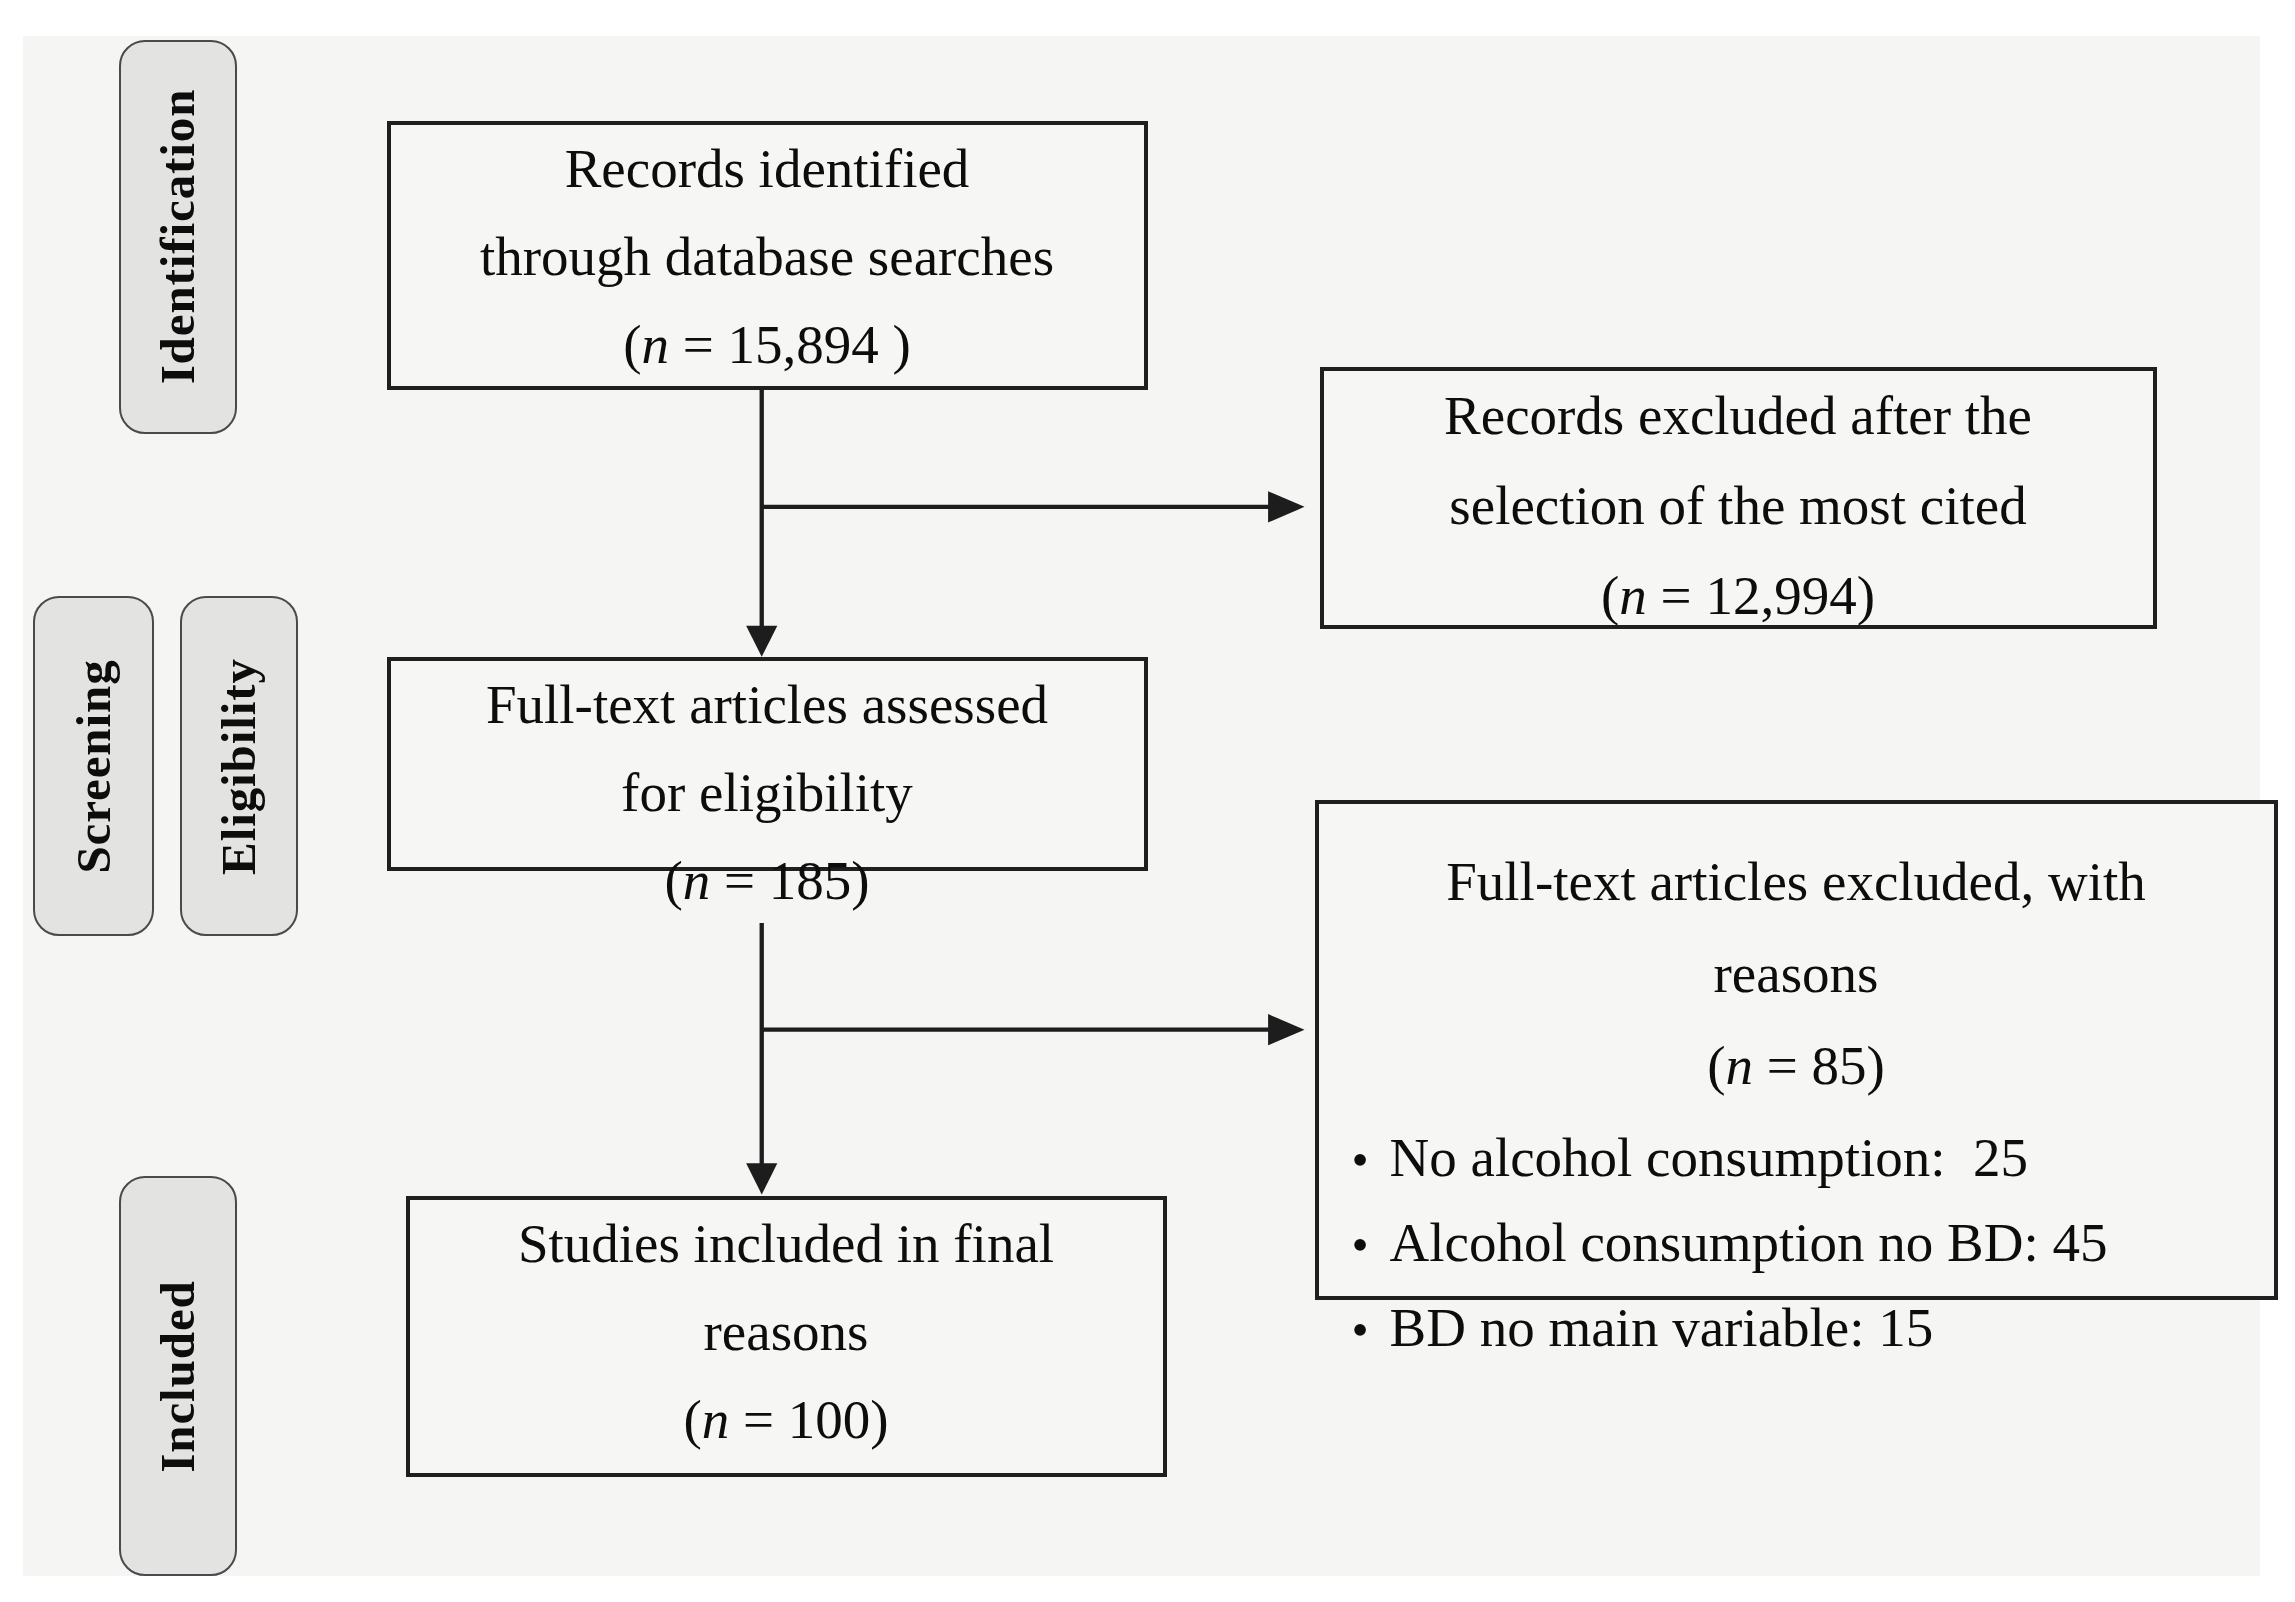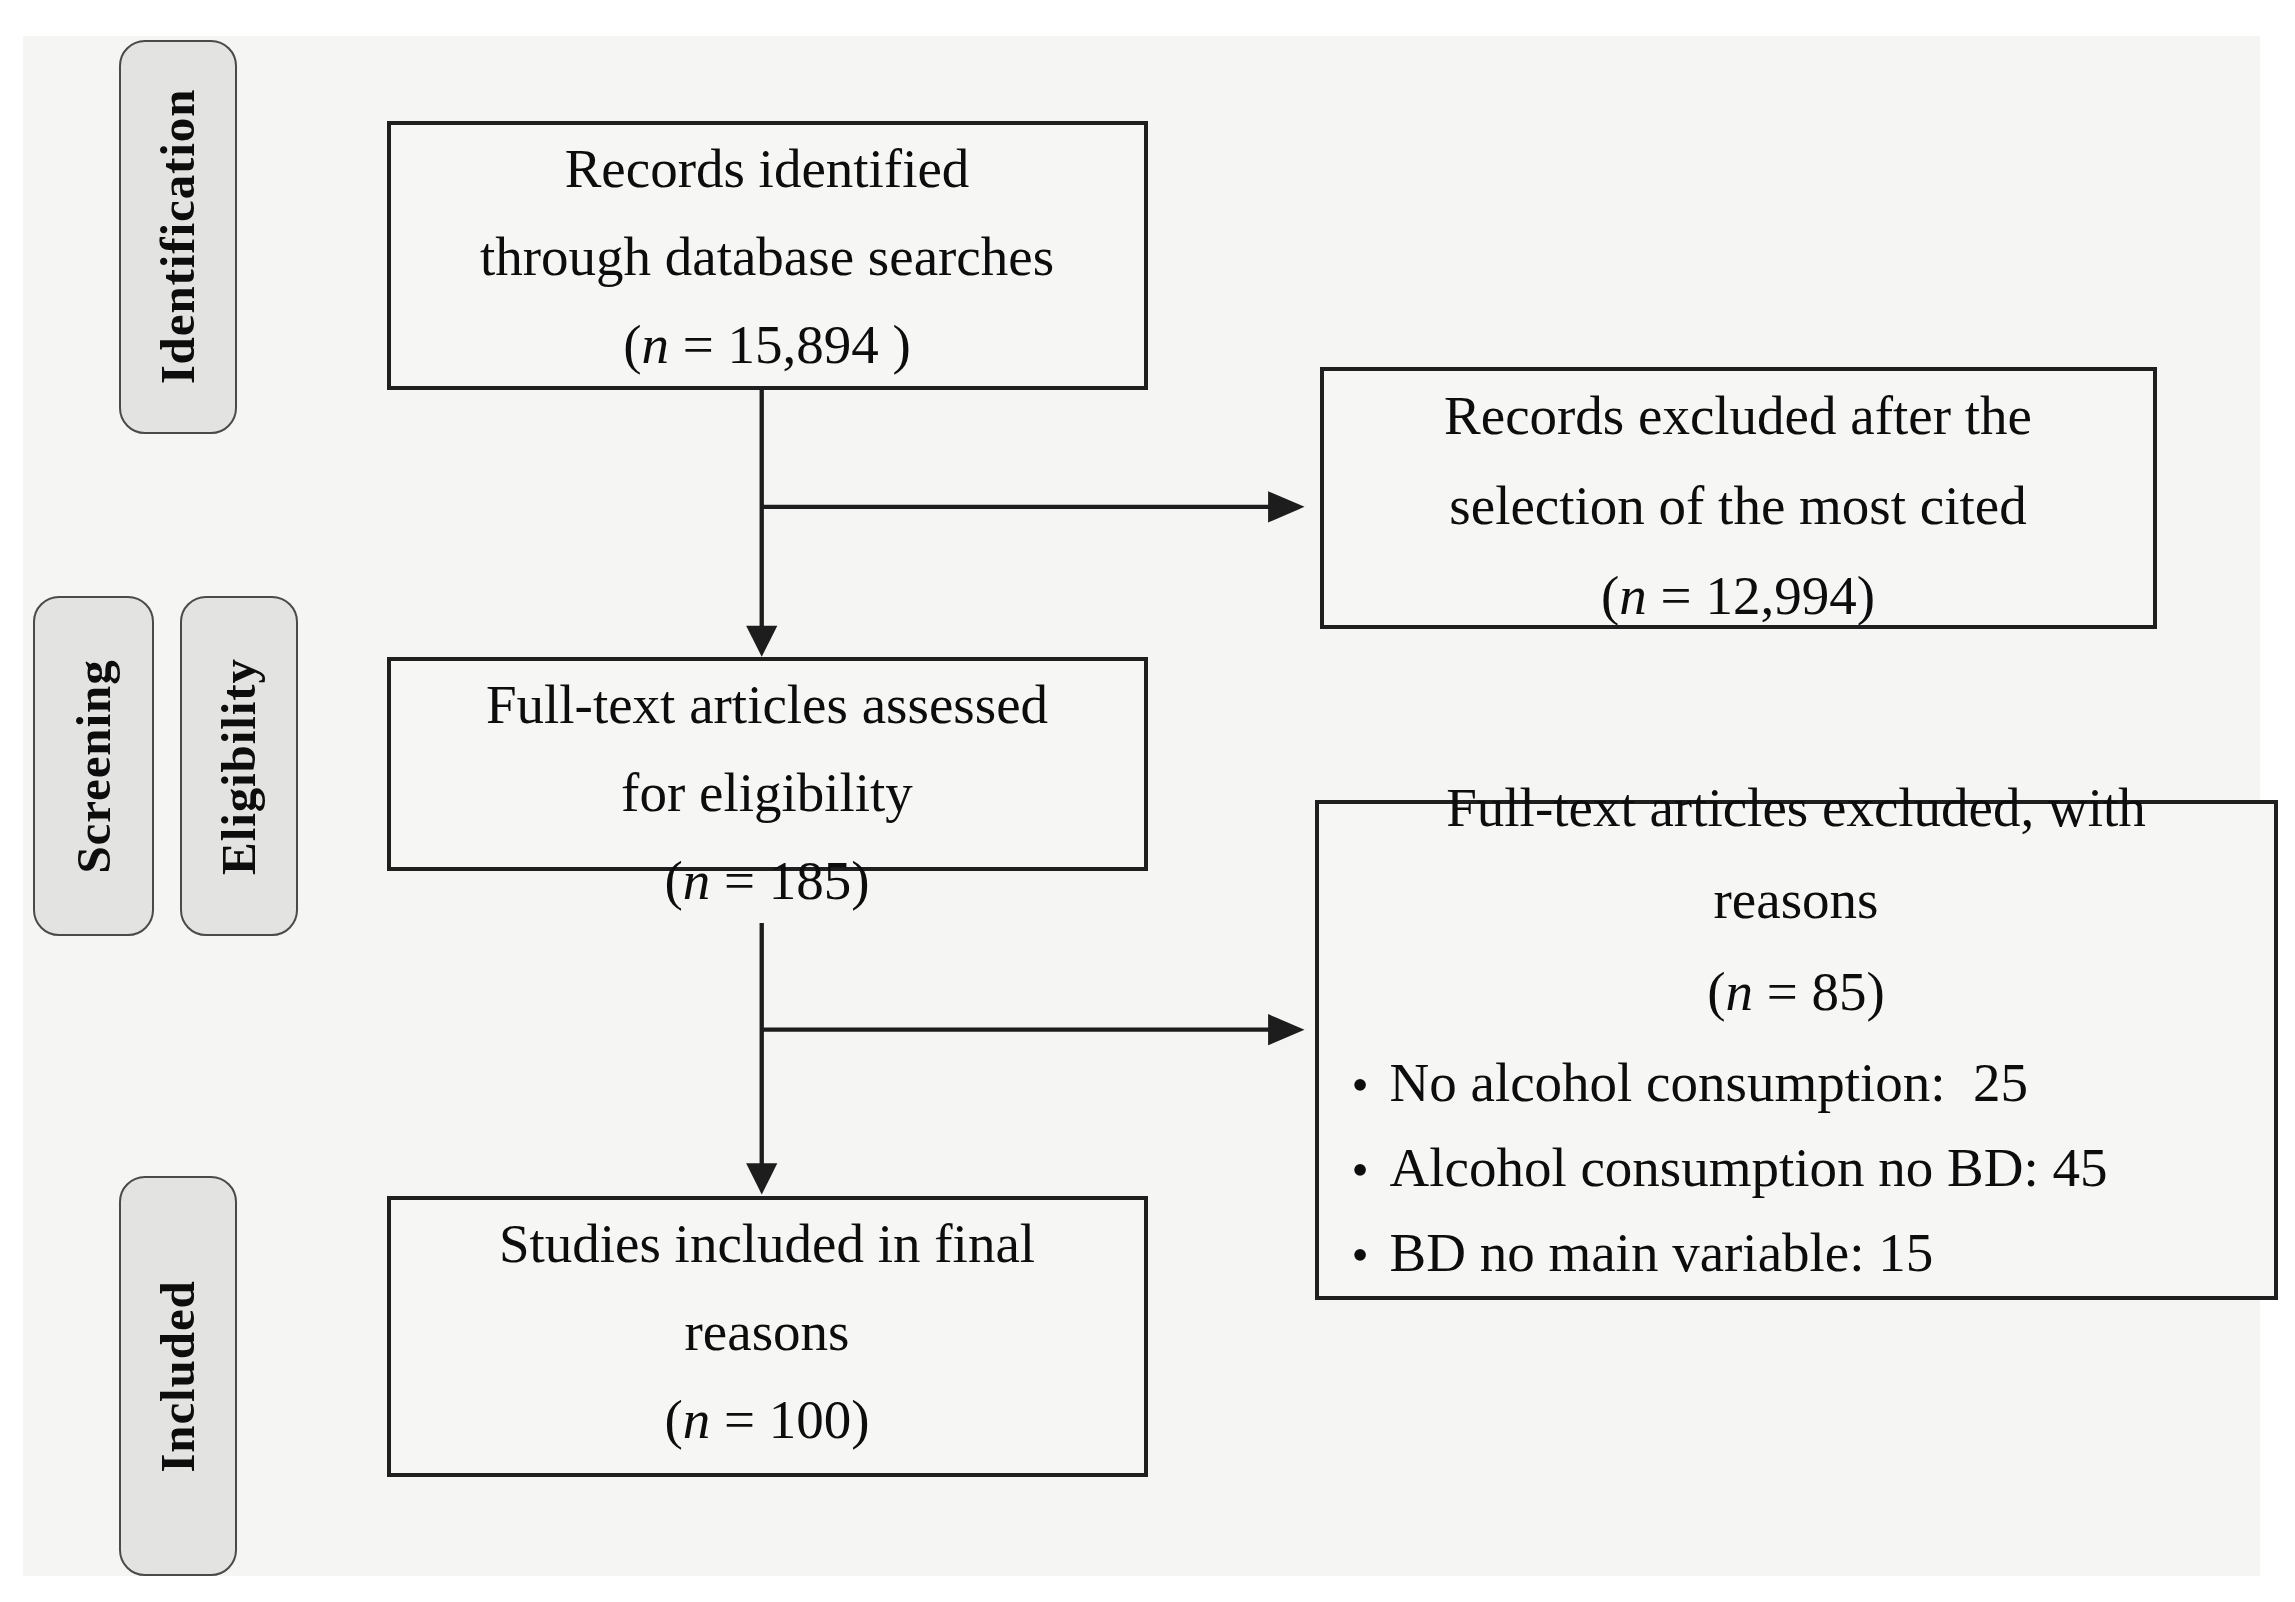--- a/index.html
+++ b/index.html
@@ -54,26 +54,26 @@
     box-sizing:border-box;
     display:flex;flex-direction:column;justify-content:flex-start;
     text-align:center;
     font-size:55px;
     line-height:88px;
   }
   .flow-box .t{white-space:pre-wrap;}
   .flow-box .nvar{font-style:italic;}
   #box-records-identified{left:364px;top:85px;width:761px;height:269px;}
   #box-fulltext-assessed{left:364px;top:621px;width:761px;height:214px;}
-  #box-studies-included{left:364px;top:1160px;width:761px;height:281px;}
+  #box-studies-included{left:383px;top:1160px;width:761px;height:281px;}
   #box-records-excluded{left:1297px;top:331px;width:837px;height:262px;line-height:90px;}
   #box-fulltext-excluded{
     left:1292px;top:764px;width:963px;height:500px;
-    justify-content:flex-end;
-    padding-top:20px;
+    justify-content:flex-start;
+    padding-top:32px;
     line-height:92px;
   }
   .reasons-list{
     list-style:none;margin:3.5px 0 0 0;padding:0 17.3px 0 33px;
     text-align:left;line-height:83px;
   }
   .reasons-list li{display:flex;align-items:baseline;}
   .reasons-list .marker{width:38px;flex:0 0 38px;font-size:49px;}
   svg.arrows{position:absolute;left:0;top:0;pointer-events:none;}
 </style>

